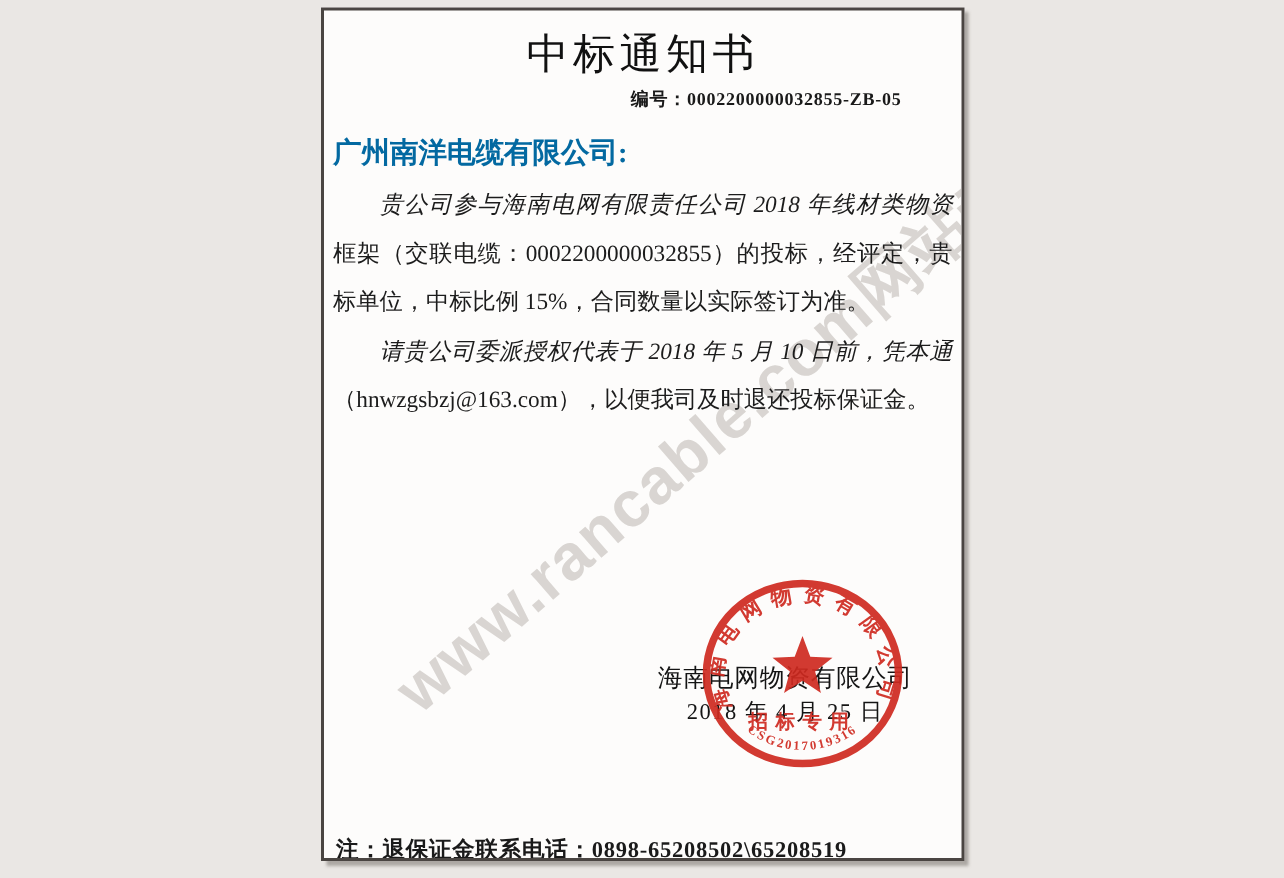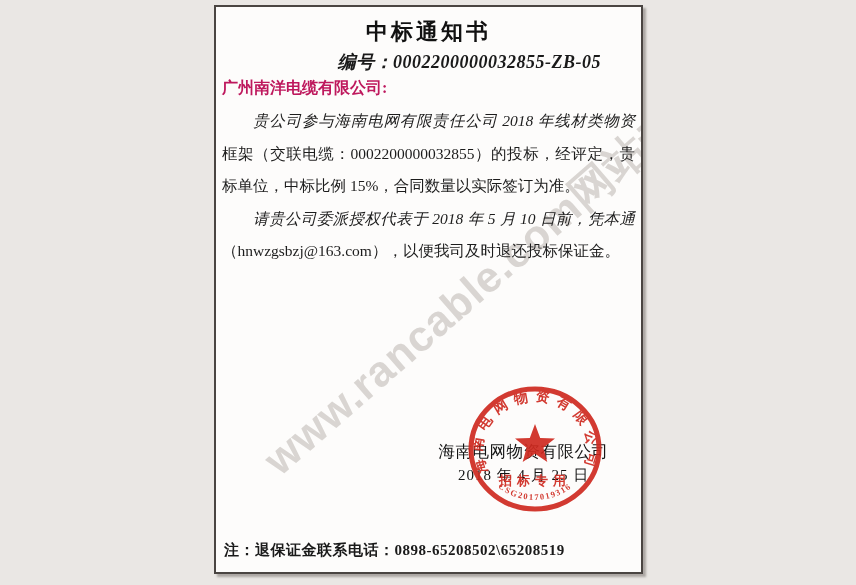--- a/index.html
+++ b/index.html
@@ -21,28 +21,28 @@
     font-family:"Liberation Sans","DejaVu Sans",sans-serif;
     font-size:43px;font-weight:bold;letter-spacing:1px;
     text-align:center;white-space:nowrap;
     color:rgba(172,166,160,.45);
     z-index:1;user-select:none;
   }
   .content{position:relative;z-index:2;padding:0 6px;}
   .doc-title{
     margin-top:10px;text-align:center;
     font-family:"Liberation Sans","DejaVu Sans",sans-serif;
-    font-size:22px;font-weight:bold;color:#111;letter-spacing:3px;
+    font-size:28px;font-weight:normal;color:#111;letter-spacing:3px;
   }
   .doc-number{
     margin-top:3px;text-align:right;padding-right:34px;
-    font-size:18px;font-weight:bold;color:#1a1a1a;letter-spacing:.5px;font-style:italic;
+    font-size:12px;font-weight:bold;color:#1a1a1a;letter-spacing:.5px;
   }
   .recipient{
-    margin-top:4px;font-size:16px;font-weight:bold;color:#be185d;
+    margin-top:14px;font-size:19px;font-weight:bold;color:#0369a1;
   }
   .body-lines{margin-top:6px;}
   .line{
     height:32.5px;line-height:32.5px;font-size:15.5px;color:#1c1c1c;
     text-align:justify;text-align-last:justify;white-space:nowrap;
   }
   .line.indent{padding-left:31px;font-style:italic;}
   .line.endline{text-align-last:left;}
   .signature{
     position:absolute;left:190px;top:433px;width:235px;z-index:2;
@@ -50,21 +50,21 @@
   }
   .sig-company{font-size:16.5px;letter-spacing:.5px;height:23px;line-height:23px;}
   .sig-date{font-size:15px;letter-spacing:1px;height:23px;line-height:23px;margin-top:1px;}
   .sig-date{position:relative;z-index:4;}
   .stamp{
     position:absolute;left:243px;top:371px;width:156px;height:142px;z-index:3;
     opacity:.92;
   }
   .stamp text{font-family:"Liberation Serif","DejaVu Serif",serif;}
   .footer-note{
-    position:absolute;left:8px;top:534px;z-index:2;
+    position:absolute;left:8px;top:550px;z-index:2;
     font-size:15px;font-weight:bold;color:#1a1a1a;letter-spacing:.5px;
   }
 </style>
 </head>
 <body>
 
 <div class="stage">
   <div class="paper">
 
     <div class="watermark">www.rancable.com网站专用</div>

